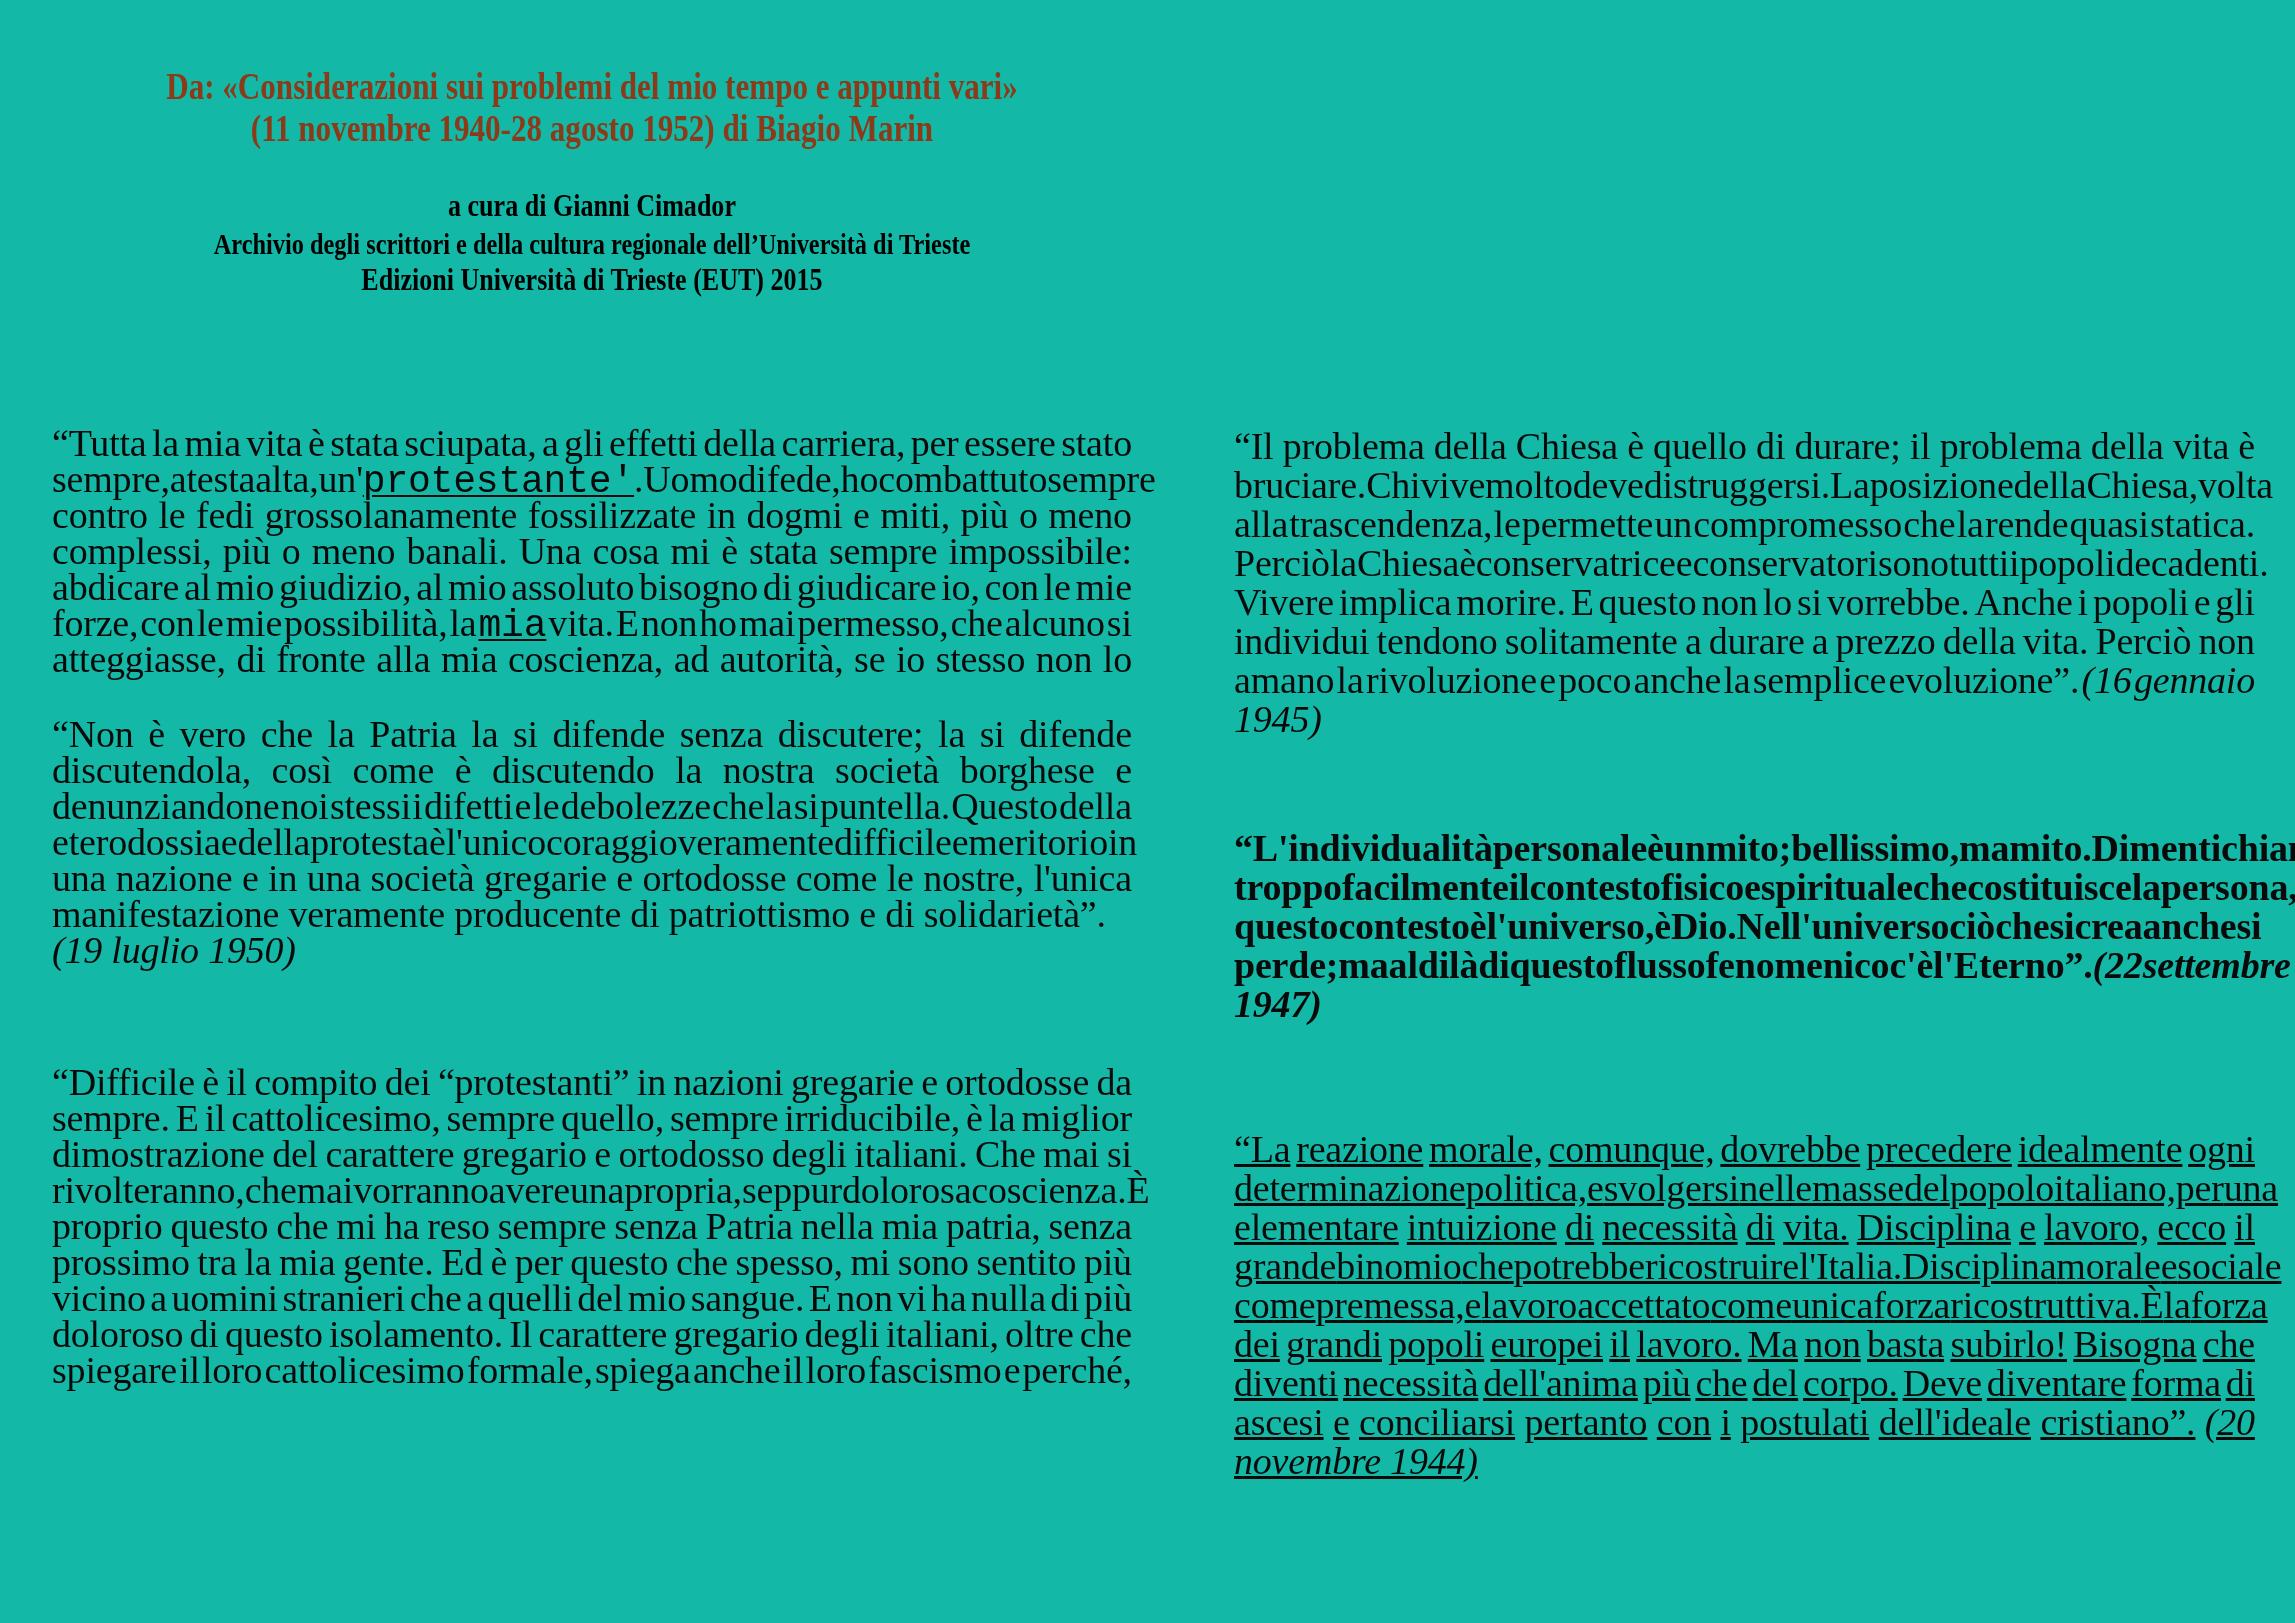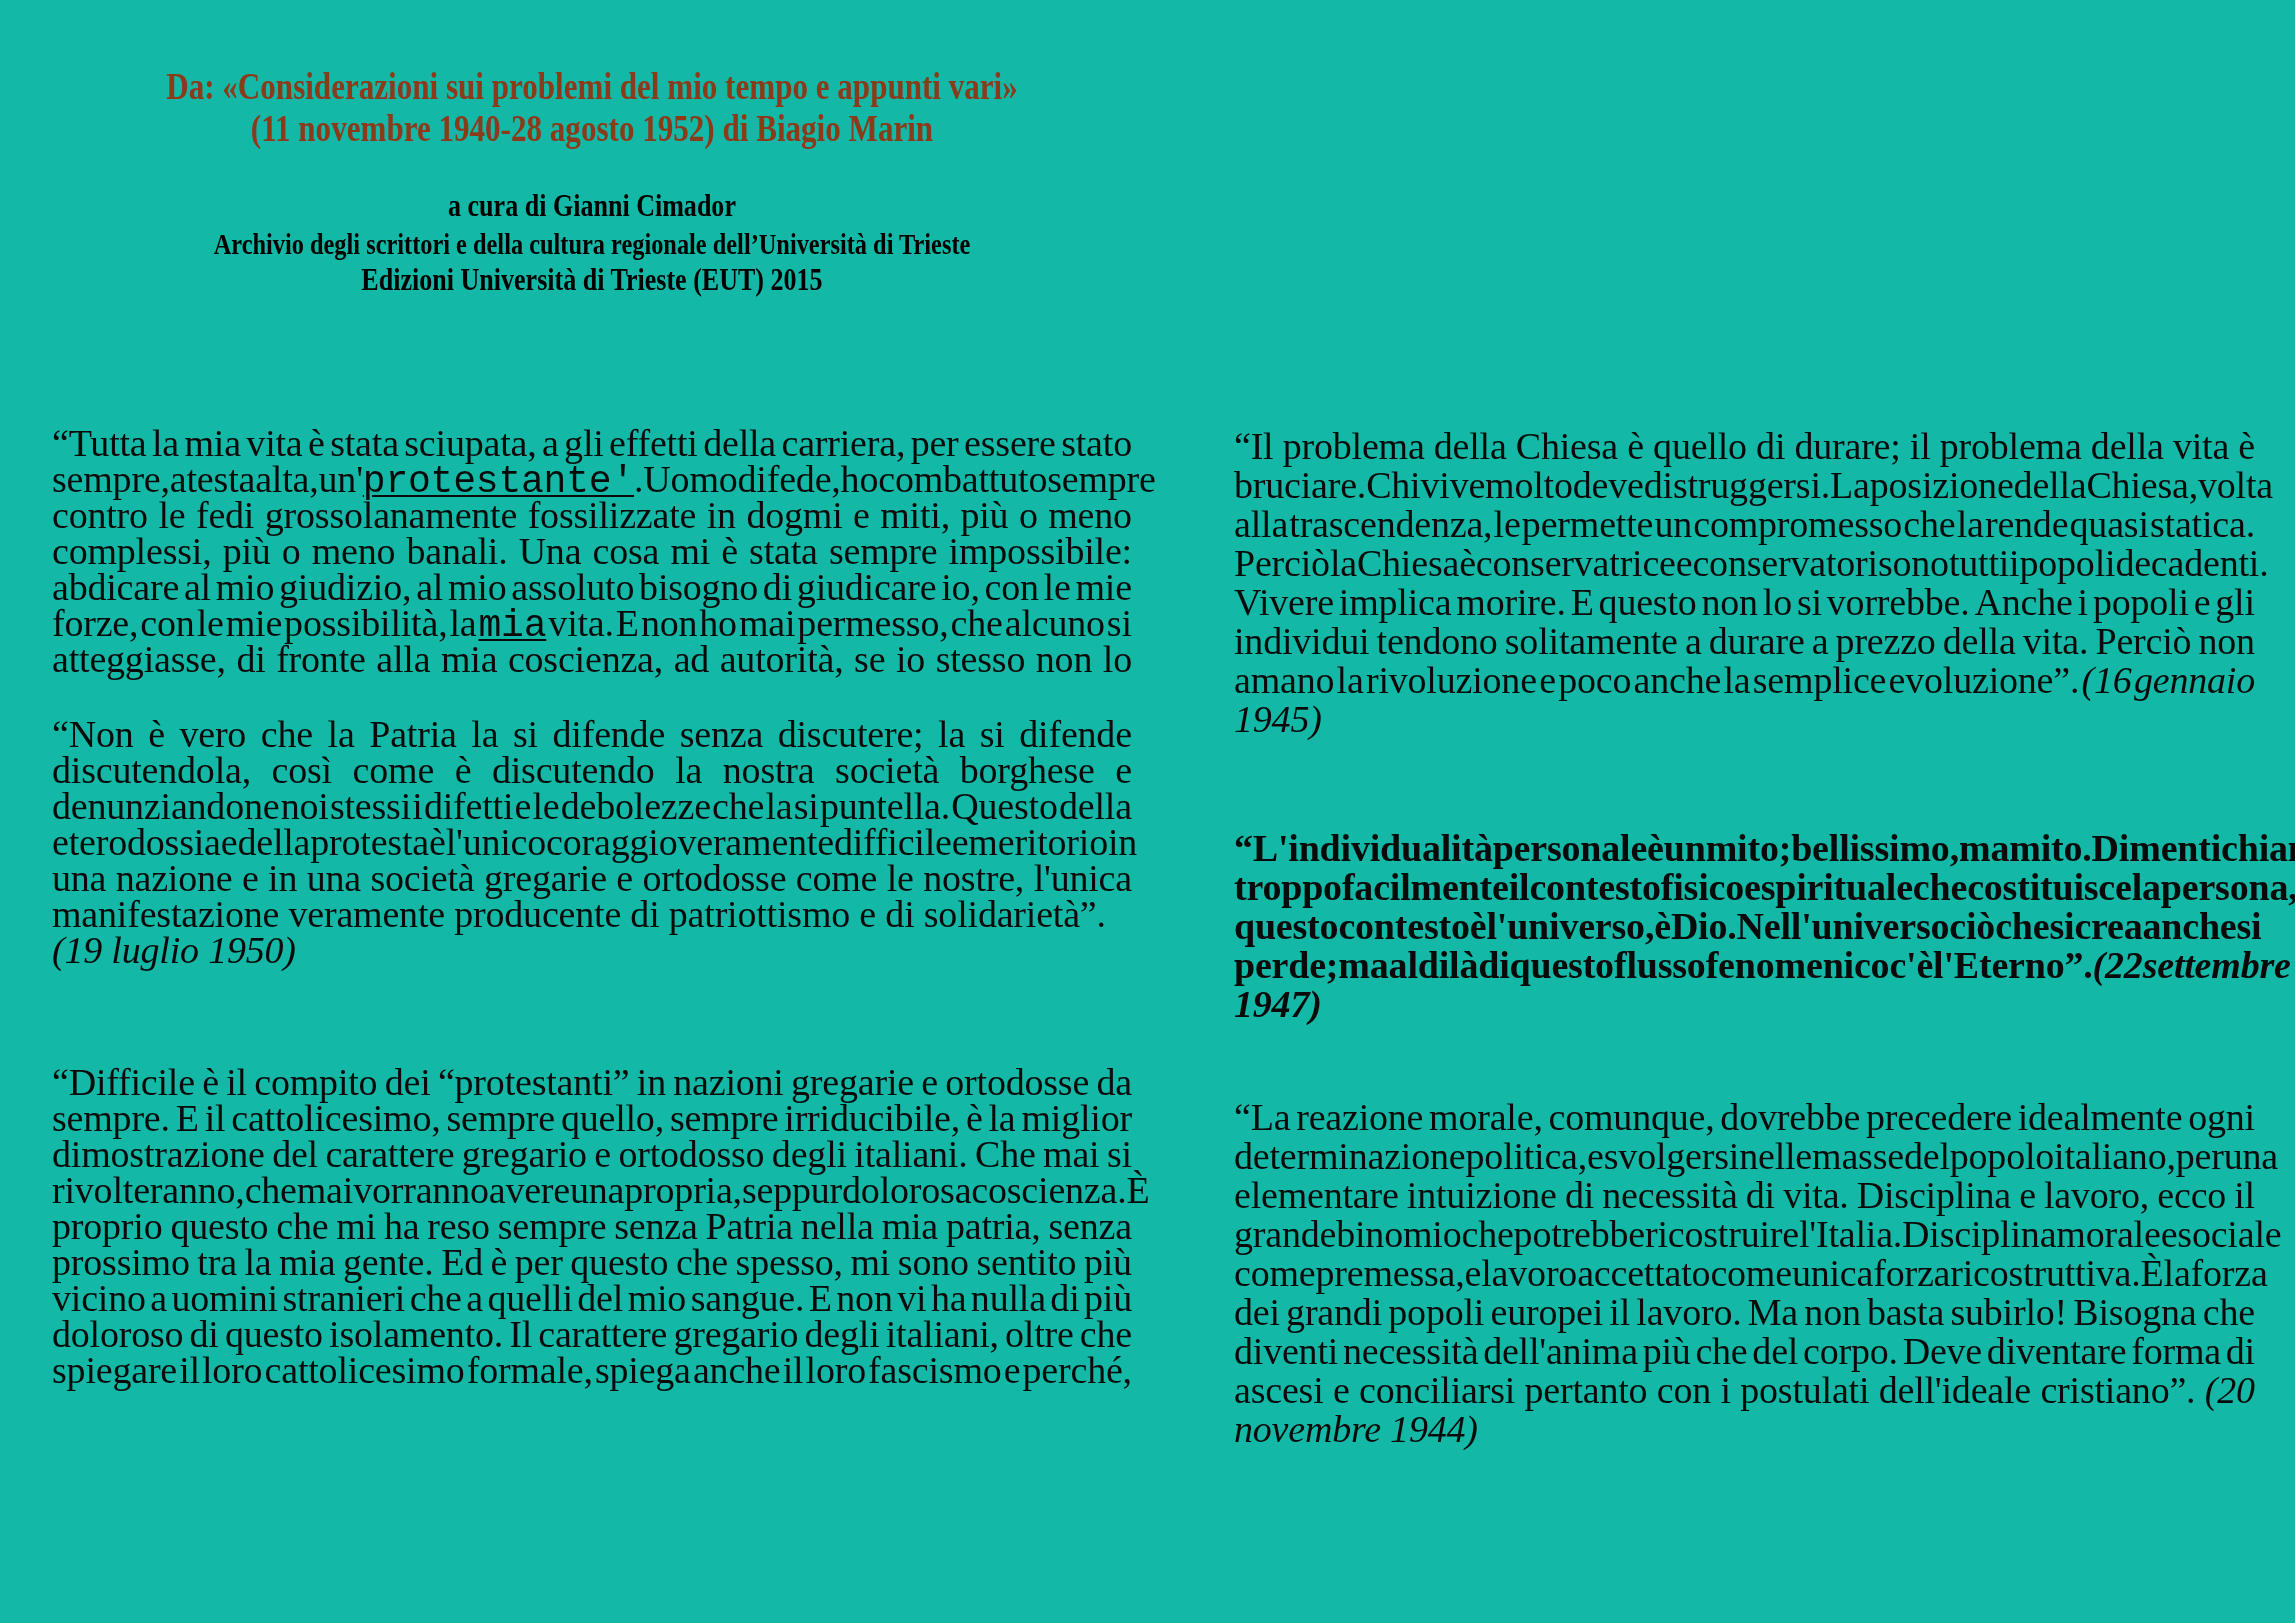--- a/index.html
+++ b/index.html
@@ -15,21 +15,21 @@
   .editor{margin-top:37px;font-size:31px;line-height:37px;color:#000000;}
   .archive{margin-top:3.9px;font-size:29px;line-height:33px;color:#000000;}
   .edition{font-size:31px;line-height:37px;color:#000000;}
   
   .col{position:absolute;top:0;}
   .col-left{left:52px;width:1080px;padding-top:425px;}
   .col-right{left:1234px;width:1021px;padding-top:427px;}
   .col-left .para:nth-of-type(2){margin-top:39px;}
   .col-left .para:nth-of-type(3){margin-top:96px;text-align:center;}
   .col-right .para:nth-of-type(2){margin-top:90px;font-weight:bold;}
-  .col-right .para:nth-of-type(3){margin-top:74px;}
+  .col-right .para:nth-of-type(3){margin-top:106px;text-decoration:underline;}
   .line{font-size:38px;letter-spacing:-0.2px;}
   .col-left .line{height:36px;line-height:36px;}
   .col-right .line{height:39px;line-height:39px;}
   .line.just{display:flex;justify-content:space-between;}
   .word{white-space:nowrap;}
   .line.last{white-space:pre-wrap;}
   .u{text-decoration:underline;text-decoration-thickness:2px;text-underline-offset:3.3px;font-family:Liberation Mono, monospace;}
   .i{font-style:italic;}
 </style>
 </head>

